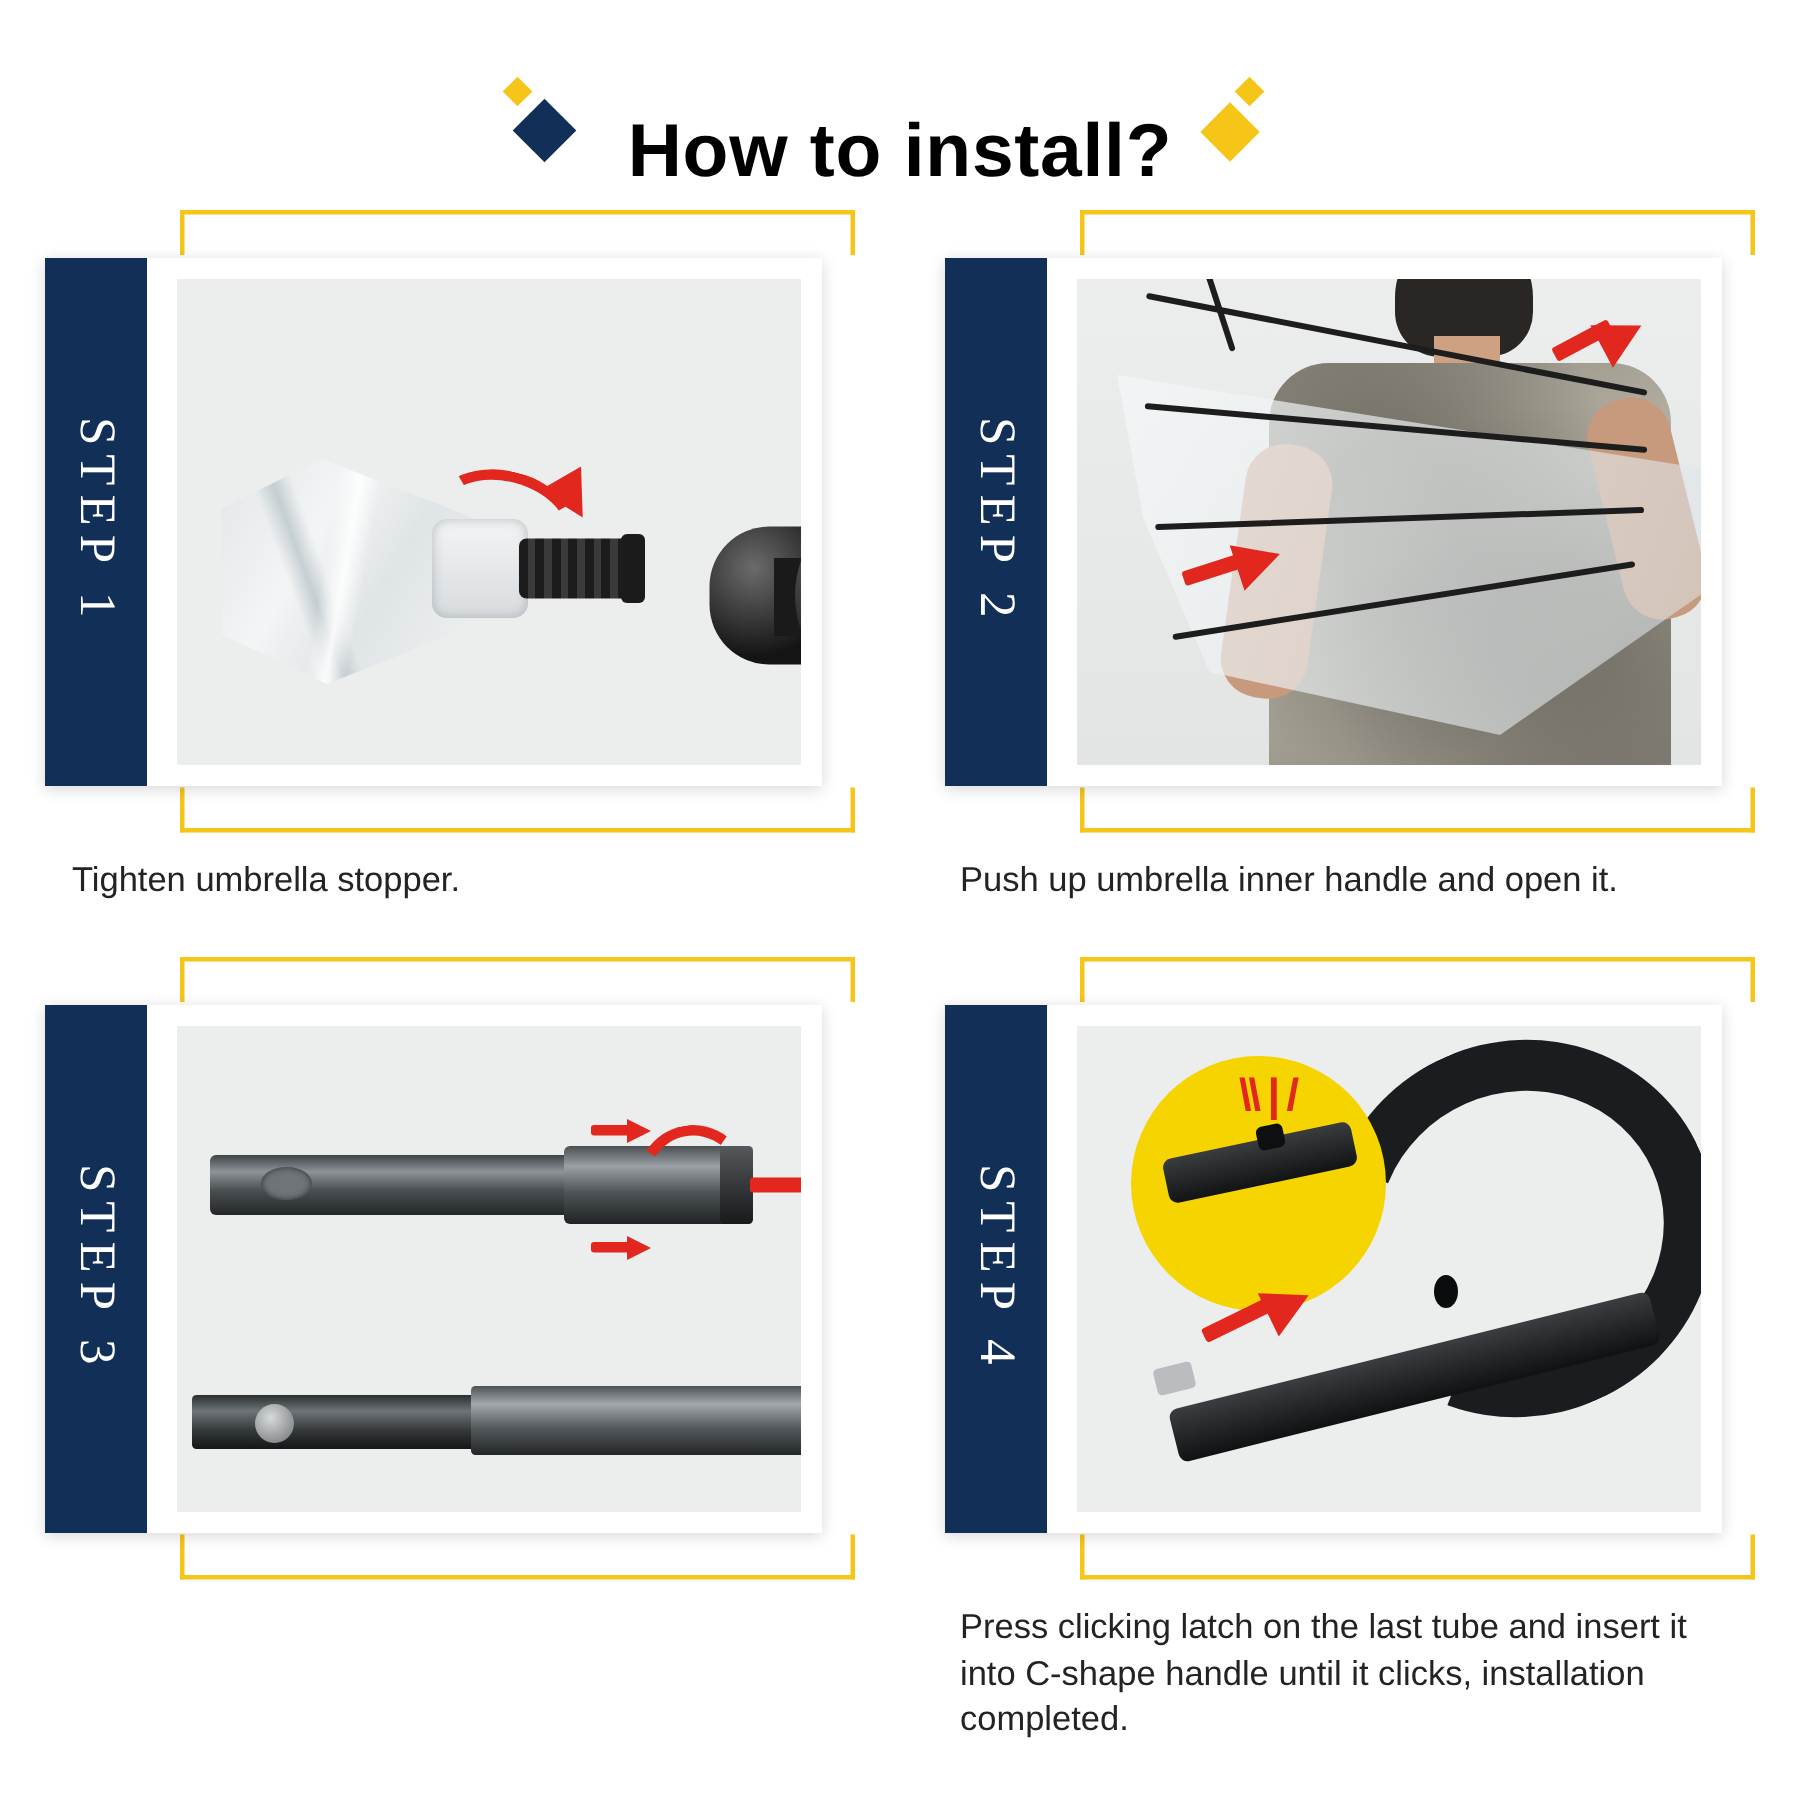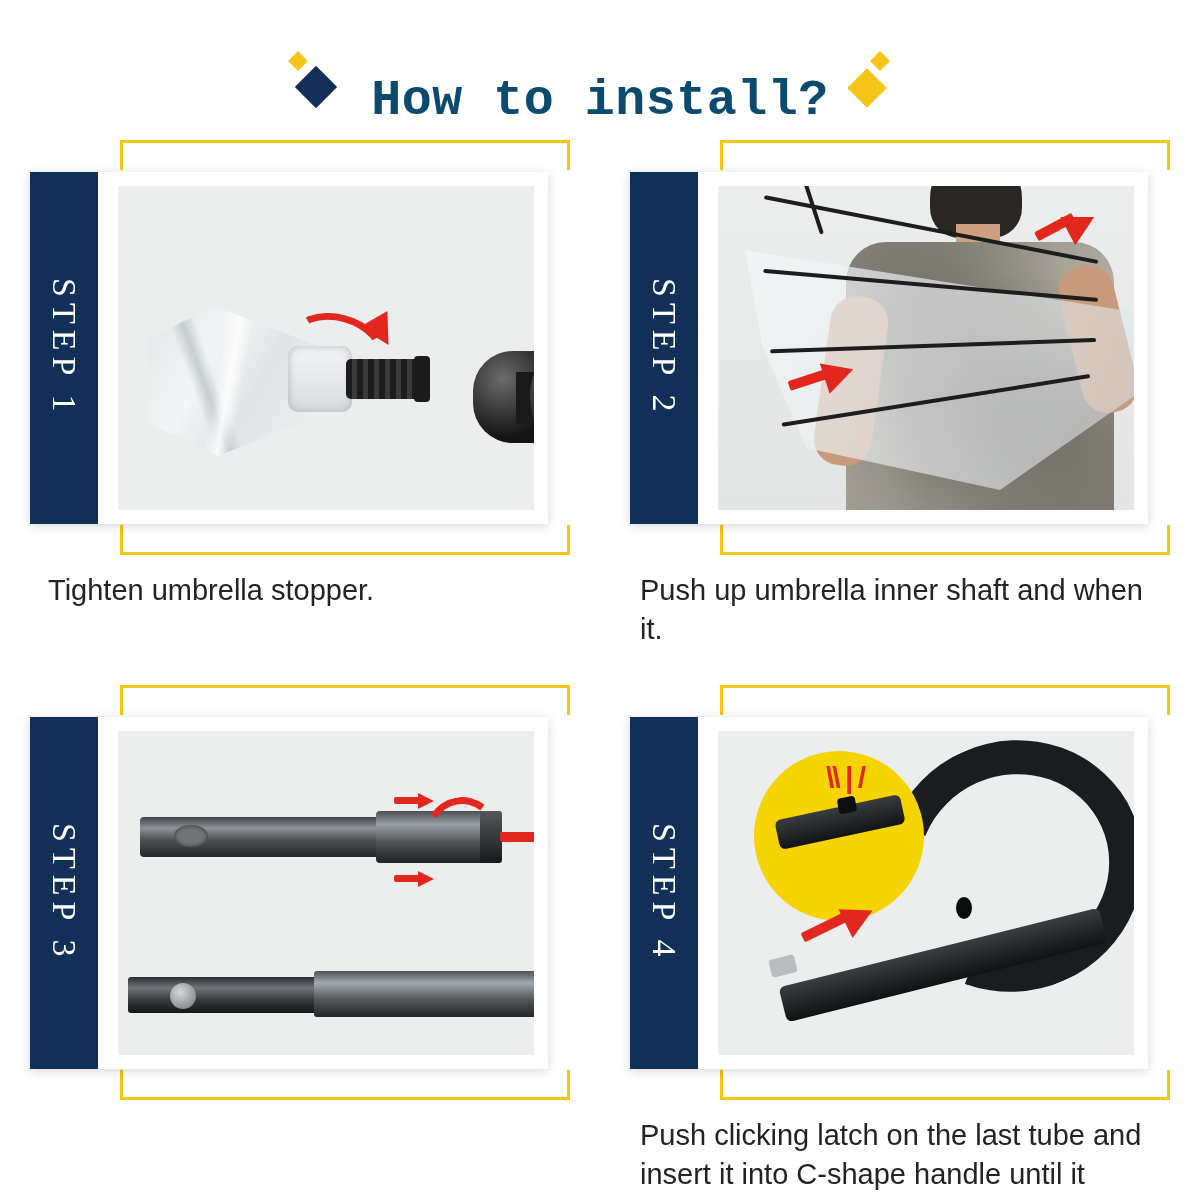--- a/index.html
+++ b/index.html
@@ -27,24 +27,24 @@
     top: 48px;
     left: 0;
     width: 1200px;
     height: 70px;
     display: flex;
     align-items: center;
     justify-content: center;
     gap: 18px;
   }
   .title-text {
-    font-family: Liberation Mono, monospace;
+    font-family: Liberation Sans, sans-serif;
     font-weight: bold;
     font-size: 50px;
-    color: #0c4a6e;
+    color: #000000;
     letter-spacing: 0.5px;
     white-space: nowrap;
     margin-top: 34px;
   }
   .diamond-cluster {
     position: relative;
     width: 62px;
     height: 62px;
   }
   .diamond {
@@ -148,21 +148,21 @@
     margin: 14px 14px 14px 20px;
     background: #eceded;
     position: relative;
     overflow: hidden;
   }
 
   .caption {
     margin-top: 16px;
     padding-left: 18px;
     padding-right: 4px;
-    font-size: 29px;
+    font-size: 23px;
     line-height: 1.34;
     color: #232323;
   }
   .caption.wide { padding-left: 10px; }
 
   .row2 { margin-top: 36px; }
 
   
   
   .s1-canopy {
@@ -491,21 +491,21 @@
               <div class="s2-rib" style="left:52px; top:152px; width:326px; transform:rotate(-2deg);"></div>
               <div class="s2-rib" style="left:60px; top:188px; width:312px; transform:rotate(-9deg);"></div>
               <div class="s2-rib" style="left:34px; top:46px; width:70px; transform:rotate(72deg);"></div>
               <div class="arrow tri-right" style="left:348px; top:22px; transform:rotate(-28deg);"></div>
               <div class="bar-red" style="left:316px; top:36px; width:42px; transform:rotate(-28deg);"></div>
               <div class="arrow tri-right" style="left:106px; top:172px; transform:rotate(-18deg);"></div>
               <div class="bar-red" style="left:70px; top:188px; width:46px; transform:rotate(-18deg);"></div>
             </div>
           </div>
         </div>
-        <div class="caption wide">Push up umbrella inner shaft and when it.</div>
+        <div class="caption wide">Push up umbrella inner handle and open it.</div>
       </div>
 
     </div>
 
     <div class="row row2">
 
       <div class="cell">
         <div class="frame">
           <div class="bracket bracket-top"></div>
           <div class="bracket bracket-bottom"></div>
@@ -548,18 +548,18 @@
               <div class="s4-hole"></div>
               <div class="s4-circle"></div>
               <div class="s4-zoom-tube"></div>
               <div class="s4-latch"></div>
               <div class="s4-spark">\\ | /</div>
               <div class="arrow tri-right" style="left:126px; top:170px; transform:rotate(-26deg);"></div>
               <div class="bar-red" style="left:82px; top:190px; width:54px; transform:rotate(-26deg);"></div>
             </div>
           </div>
         </div>
-        <div class="caption wide">Push clicking latch on the last tube and insert it into C-shape handle until it clicks, installation completed.</div>
+        <div class="caption wide">Press clicking latch on the last tube and insert it into C-shape handle until it clicks, installation completed.</div>
       </div>
 
     </div>
   </div>
 </div>
 
 </body></html>

